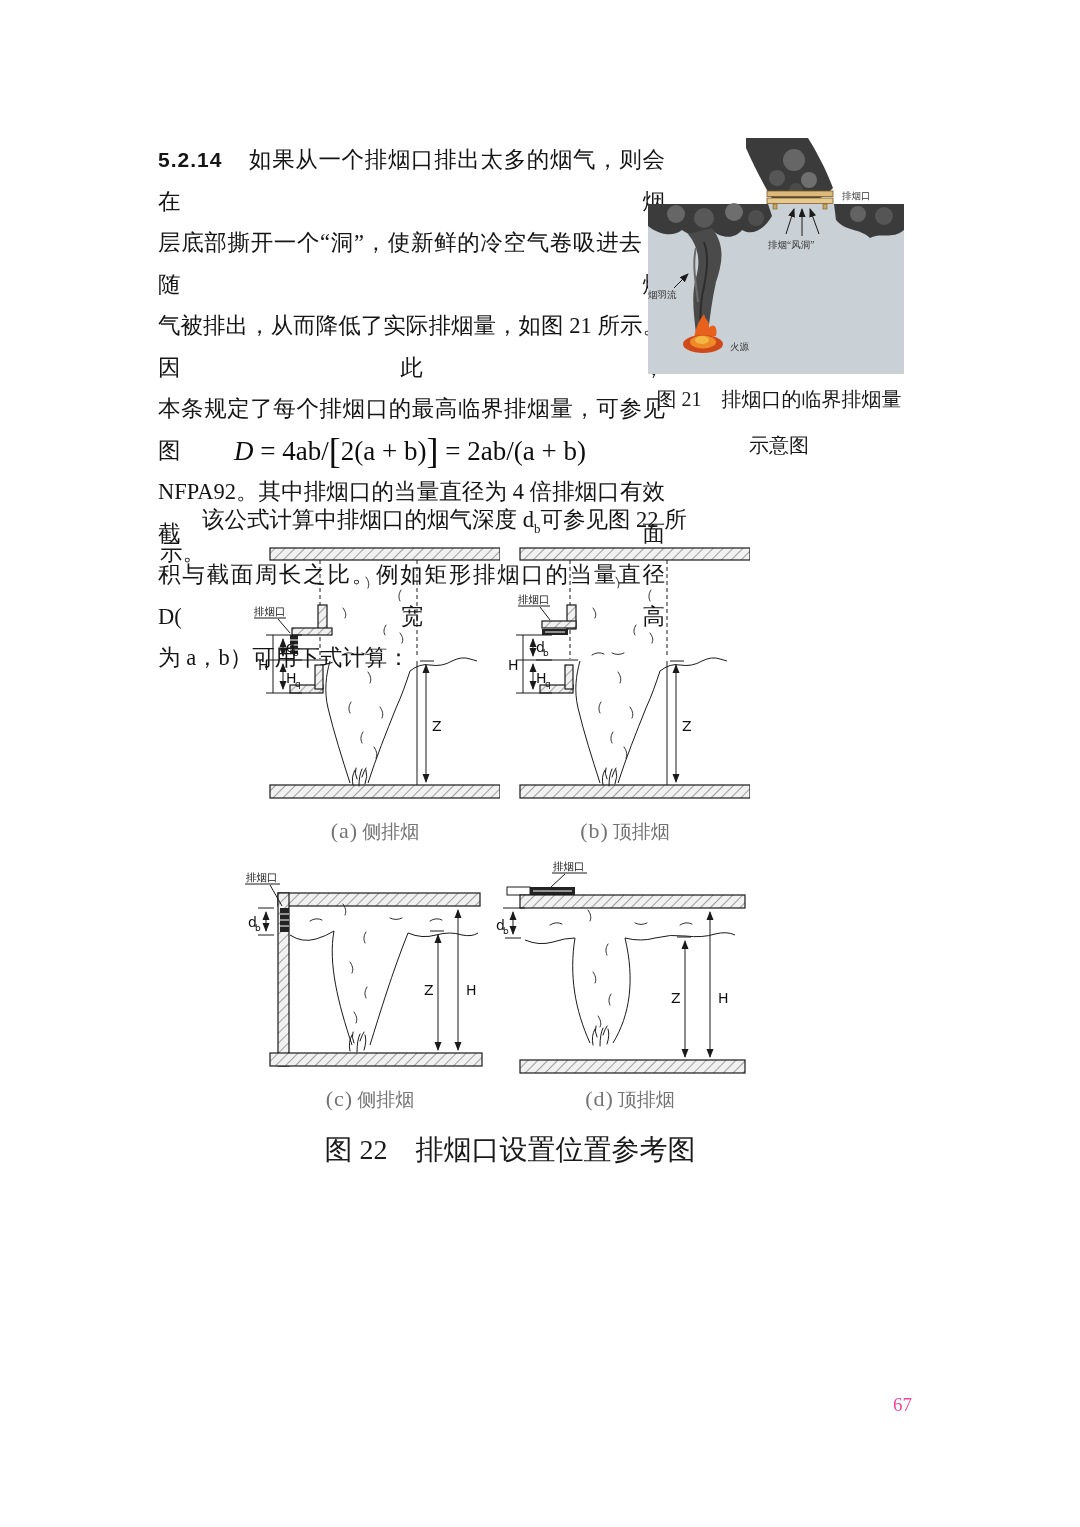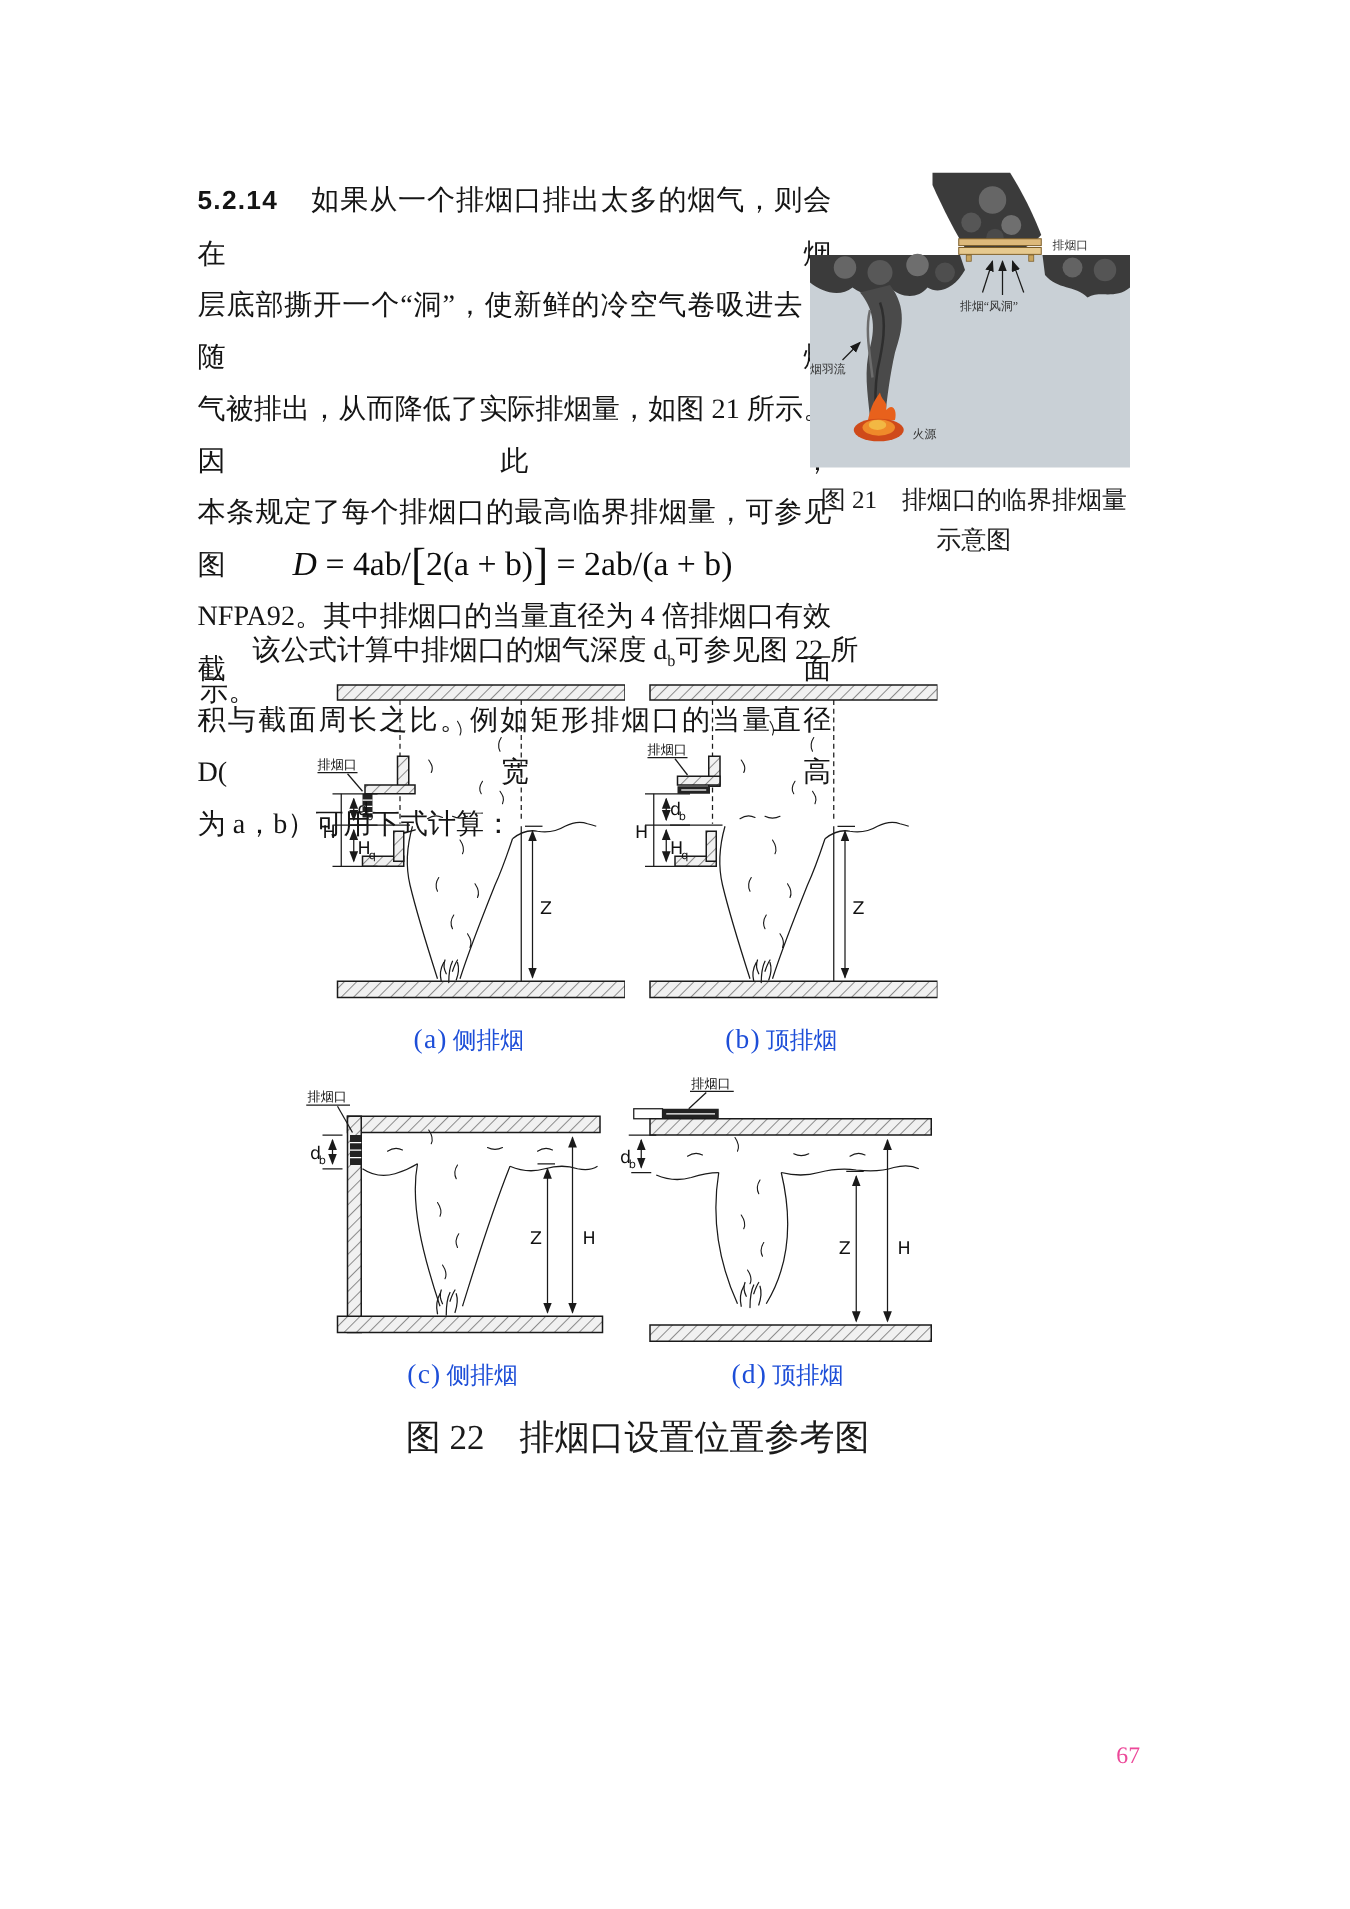--- a/index.html
+++ b/index.html
@@ -16,23 +16,23 @@
   
   #formula{left:160px;top:436px;width:500px;text-align:center;font-size:27px;color:#0d0d0d;font-family:Liberation Serif, serif;}
   #formula .it{font-style:italic;}
   #formula .br{font-size:36px;vertical-align:-3px;line-height:0;}
   
   #para2{left:160px;top:504px;width:540px;font-size:22.5px;color:#151515;}
   #para2 sub{font-size:13px;}
   
   .fcap{font-size:20px;color:#1a1a1a;text-align:center;}
   #fig21cap1{left:646px;top:386px;width:266px;}
-  #fig21cap2{left:646px;top:418px;width:266px;}
-  
-  .dcap{font-size:19px;color:#1d4ed8;text-align:center;font-family:"Liberation Serif","DejaVu Serif",serif;}
+  #fig21cap2{left:646px;top:432px;width:266px;}
+  
+  .dcap{font-size:19px;color:#737373;text-align:center;font-family:"Liberation Serif","DejaVu Serif",serif;}
   .dcap .ptag{font-size:22px;letter-spacing:1px;margin-right:4px;}
   #capA{left:250px;top:818px;width:250px;}
   #capB{left:500px;top:818px;width:250px;}
   #capC{left:240px;top:1086px;width:260px;}
   #capD{left:495px;top:1086px;width:270px;}
   #fig22cap{left:280px;top:1131px;width:460px;font-size:28px;text-align:center;color:#1a1a1a;}
   #pagenum{left:893px;top:1394px;font-size:19px;color:#ec4899;}
   
   svg{display:block;}
   .ln{stroke:#1a1a1a;stroke-width:1;fill:none;}

